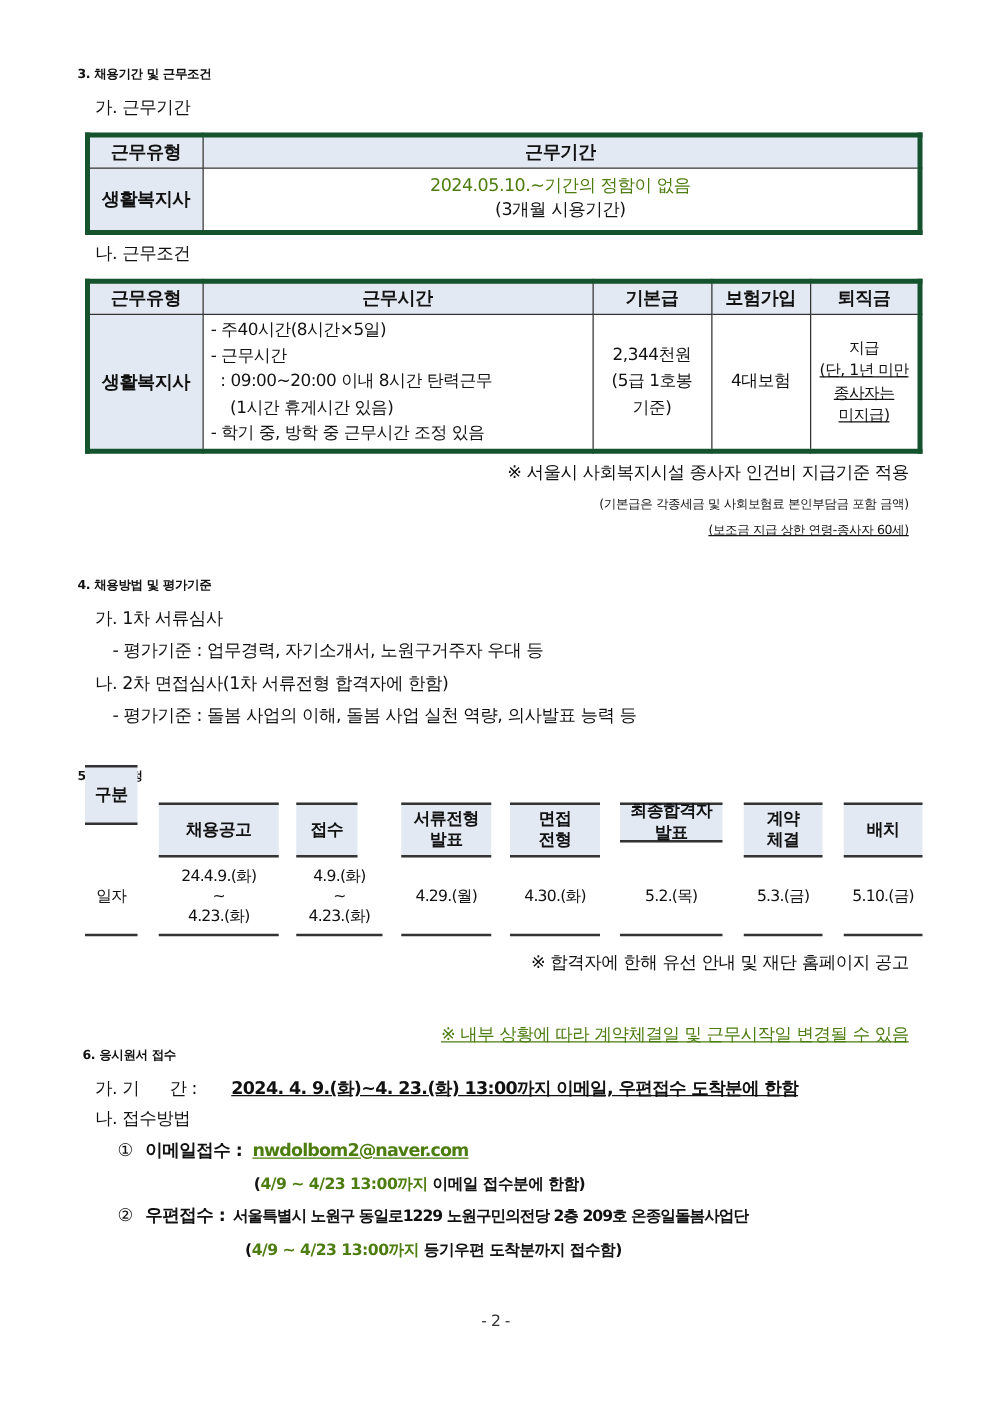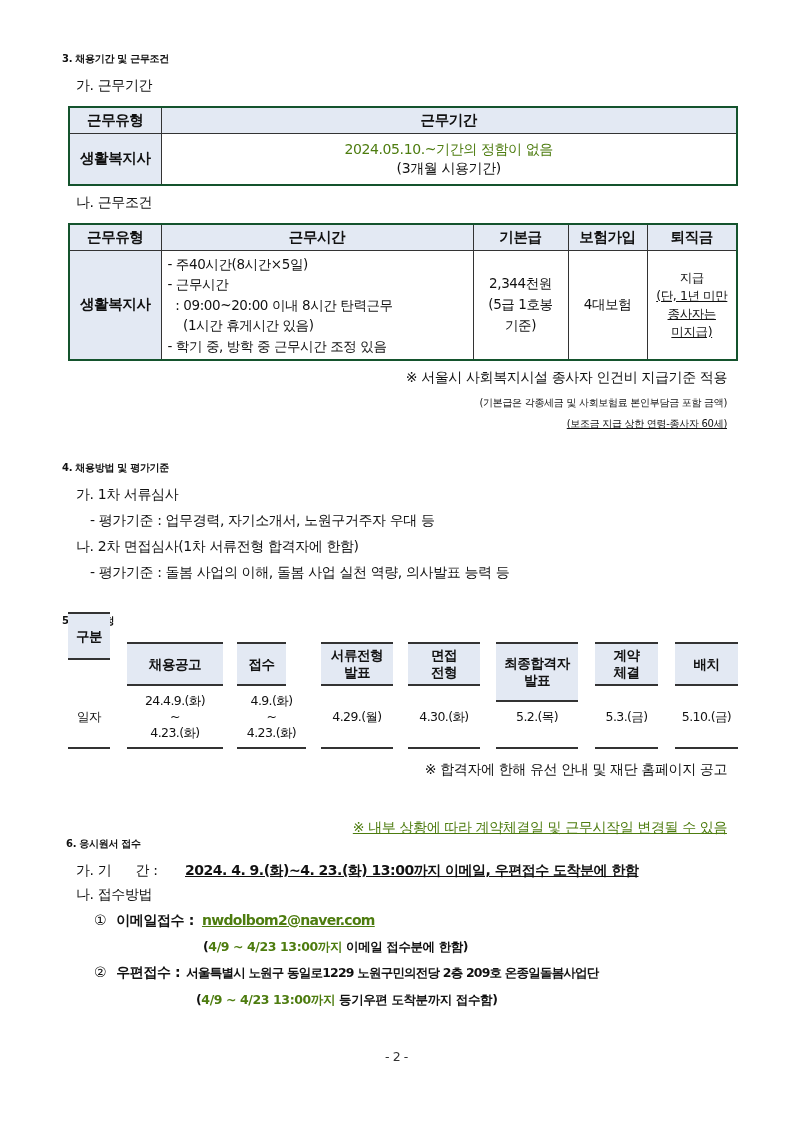--- a/index.html
+++ b/index.html
@@ -9,21 +9,21 @@
   .h { font-weight: bold; font-size: 10px; letter-spacing: -0.3px; }
   .t { font-size: 14px; letter-spacing: -0.4px; }
   .s { font-size: 12.5px; letter-spacing: -0.4px; }
   .xs { font-size: 10px; letter-spacing: -0.3px; }
   .u { text-decoration: underline; }
   .blue { color: #4d7c0f; }
   .b { font-weight: bold; }
 
   table.grid { position: absolute; border-collapse: collapse; font-size: 14px; letter-spacing: -0.4px; }
   table.grid td, table.grid th { border: 1px solid #333; text-align: center; vertical-align: middle; }
-  table.grid { border: 2px solid #14532d; }
+  table.grid { border: 4px solid #14532d; }
   table.grid th { background: #e3e9f3; font-weight: bold; font-size: 14.5px; }
   table.grid td.label { background: #e3e9f3; font-weight: bold; font-size: 14.5px; }
   .sched-head { position: absolute; background: #e3e9f3; border-top: 2px solid #333; border-bottom: 2px solid #333;
                 display: flex; align-items: center; justify-content: center; text-align: center;
                 font-weight: bold; font-size: 13.5px; line-height: 17px; letter-spacing: -0.4px; }
   .sched-cell { position: absolute; display: flex; align-items: center; justify-content: center; text-align: center;
                 font-size: 12.5px; line-height: 16px; letter-spacing: -0.6px; }
   .sched-bottom { position: absolute; height: 2px; background: #333; }
 </style>
 </head>
@@ -111,21 +111,21 @@
   <div class="sched-head" style="left:321px; top:642px; width:72px; height:44px; white-space:pre;">서류전형
 발표</div>
   <div class="sched-cell" style="left:321px; top:688px; width:72px; height:58px;">4.29.(월)</div>
   <div class="sched-bottom" style="left:321px; top:747px; width:72px;"></div>
 
   <div class="sched-head" style="left:408px; top:642px; width:72px; height:44px; white-space:pre;">면접
 전형</div>
   <div class="sched-cell" style="left:408px; top:688px; width:72px; height:58px;">4.30.(화)</div>
   <div class="sched-bottom" style="left:408px; top:747px; width:72px;"></div>
 
-  <div class="sched-head" style="left:496px; top:642px; width:82px; height:60px; white-space:pre;">최종합격자
+  <div class="sched-head" style="left:496px; top:642px; width:82px; height:32px; white-space:pre;">최종합격자
 발표</div>
   <div class="sched-cell" style="left:496px; top:688px; width:82px; height:58px;">5.2.(목)</div>
   <div class="sched-bottom" style="left:496px; top:747px; width:82px;"></div>
 
   <div class="sched-head" style="left:595px; top:642px; width:63px; height:44px; white-space:pre;">계약
 체결</div>
   <div class="sched-cell" style="left:595px; top:688px; width:63px; height:58px;">5.3.(금)</div>
   <div class="sched-bottom" style="left:595px; top:747px; width:63px;"></div>
 
   <div class="sched-head" style="left:675px; top:642px; width:63px; height:44px;">배치</div>

